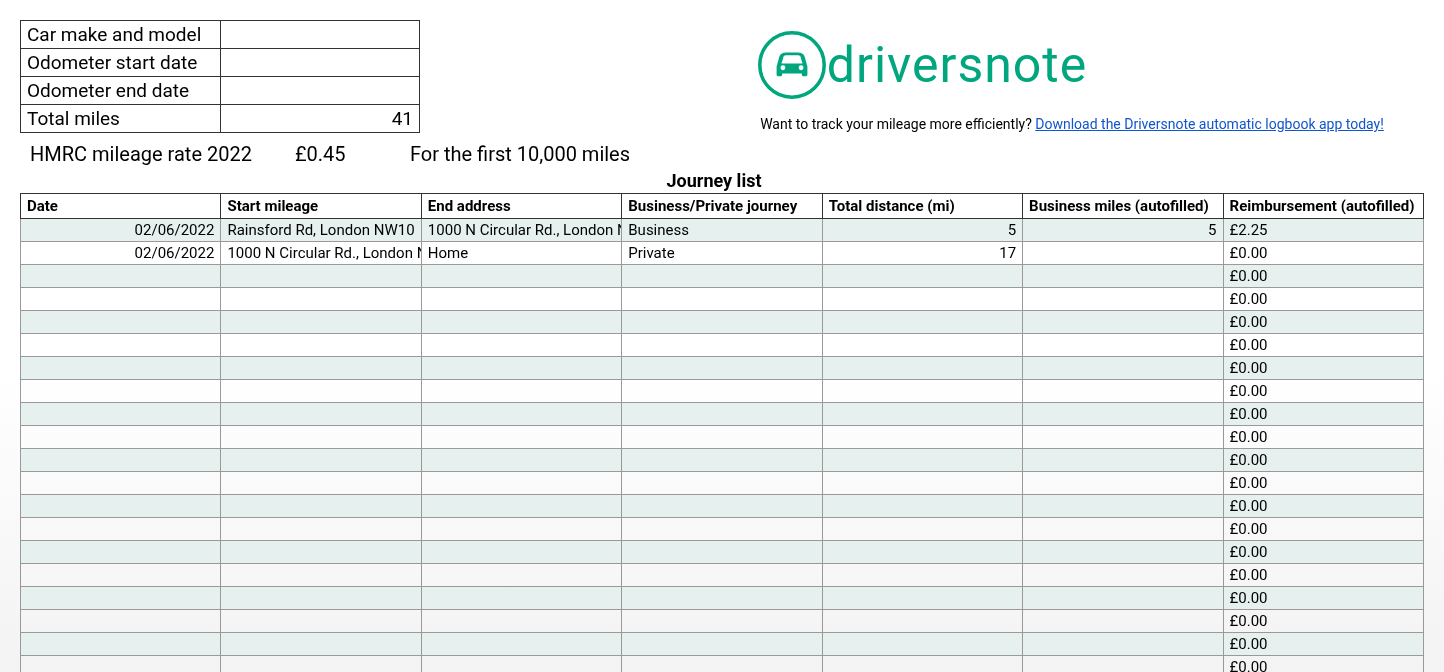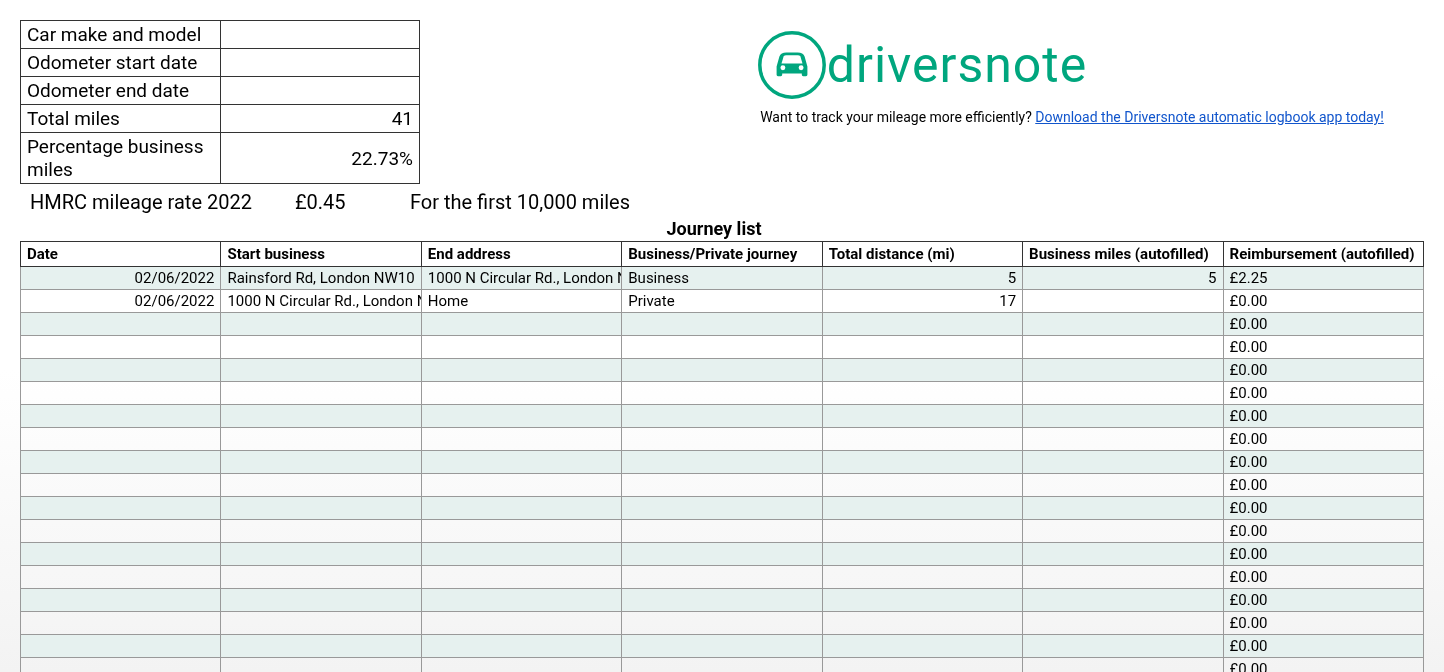--- a/index.html
+++ b/index.html
@@ -66,20 +66,21 @@
     .rate-row span {
       display: inline-block;
     }
     .rate-label { width: 260px; }
     .rate-value { width: 110px; }
     .download {
       text-align: center;
       font-size: 14px;
       padding: 6px 0 4px 0;
       margin-left: 300px;
+      margin-top: 7px;
     }
     .download a { color: #1155cc; text-decoration: underline; }
     .journey-title {
       text-align: center;
       font-weight: bold;
       font-size: 18px;
       padding: 4px 16px 2px 0;
     }
     .journey-table {
       border-collapse: collapse;
@@ -135,24 +136,20 @@
             <td></td>
           </tr>
           <tr>
             <td>Odometer end date</td>
             <td></td>
           </tr>
           <tr>
             <td>Total miles</td>
             <td>41</td>
           </tr>
-          <tr>
-            <td>Percentage business miles</td>
-            <td>22.73%</td>
-          </tr>
         </tbody>
     </table>
     <div class="logo-area">
       <div class="logo">
         <svg viewBox="0 0 100 100">
           <circle cx="50" cy="50" r="46" fill="none" stroke="#00a67e" stroke-width="5"></circle>
           <path d="M 28 52 L 32 38 Q 34 32 42 32 L 58 32 Q 66 32 68 38 L 72 52 L 72 64 Q 72 66 70 66 L 66 66 Q 64 66 64 64 L 64 62 L 36 62 L 36 64 Q 36 66 34 66 L 30 66 Q 28 66 28 64 Z" fill="#00a67e"></path>
           <circle cx="37" cy="54" r="3.5" fill="#fff"></circle>
           <circle cx="63" cy="54" r="3.5" fill="#fff"></circle>
           <path d="M 35 48 L 38 38 Q 39 36 42 36 L 58 36 Q 61 36 62 38 L 65 48 Z" fill="#fff"></path>
@@ -170,21 +167,21 @@
     <span class="rate-value">£0.45</span>
     <span>For the first 10,000 miles</span>
   </div>
 
   <div class="journey-title">Journey list</div>
 
   <table class="journey-table">
     <thead>
         <tr id="journey-headers">
           <th class="col-date">Date</th>
-          <th class="col-start">Start business</th>
+          <th class="col-start">Start mileage</th>
           <th class="col-end">End address</th>
           <th class="col-type">Business/Private journey</th>
           <th class="col-dist">Total distance (mi)</th>
           <th class="col-biz">Business miles (autofilled)</th>
           <th class="col-reimb">Reimbursement (autofilled)</th>
         </tr>
       </thead>
     <tbody id="journey-tbody">
         <tr class="alt">
           <td class="col-date">02/06/2022</td>

